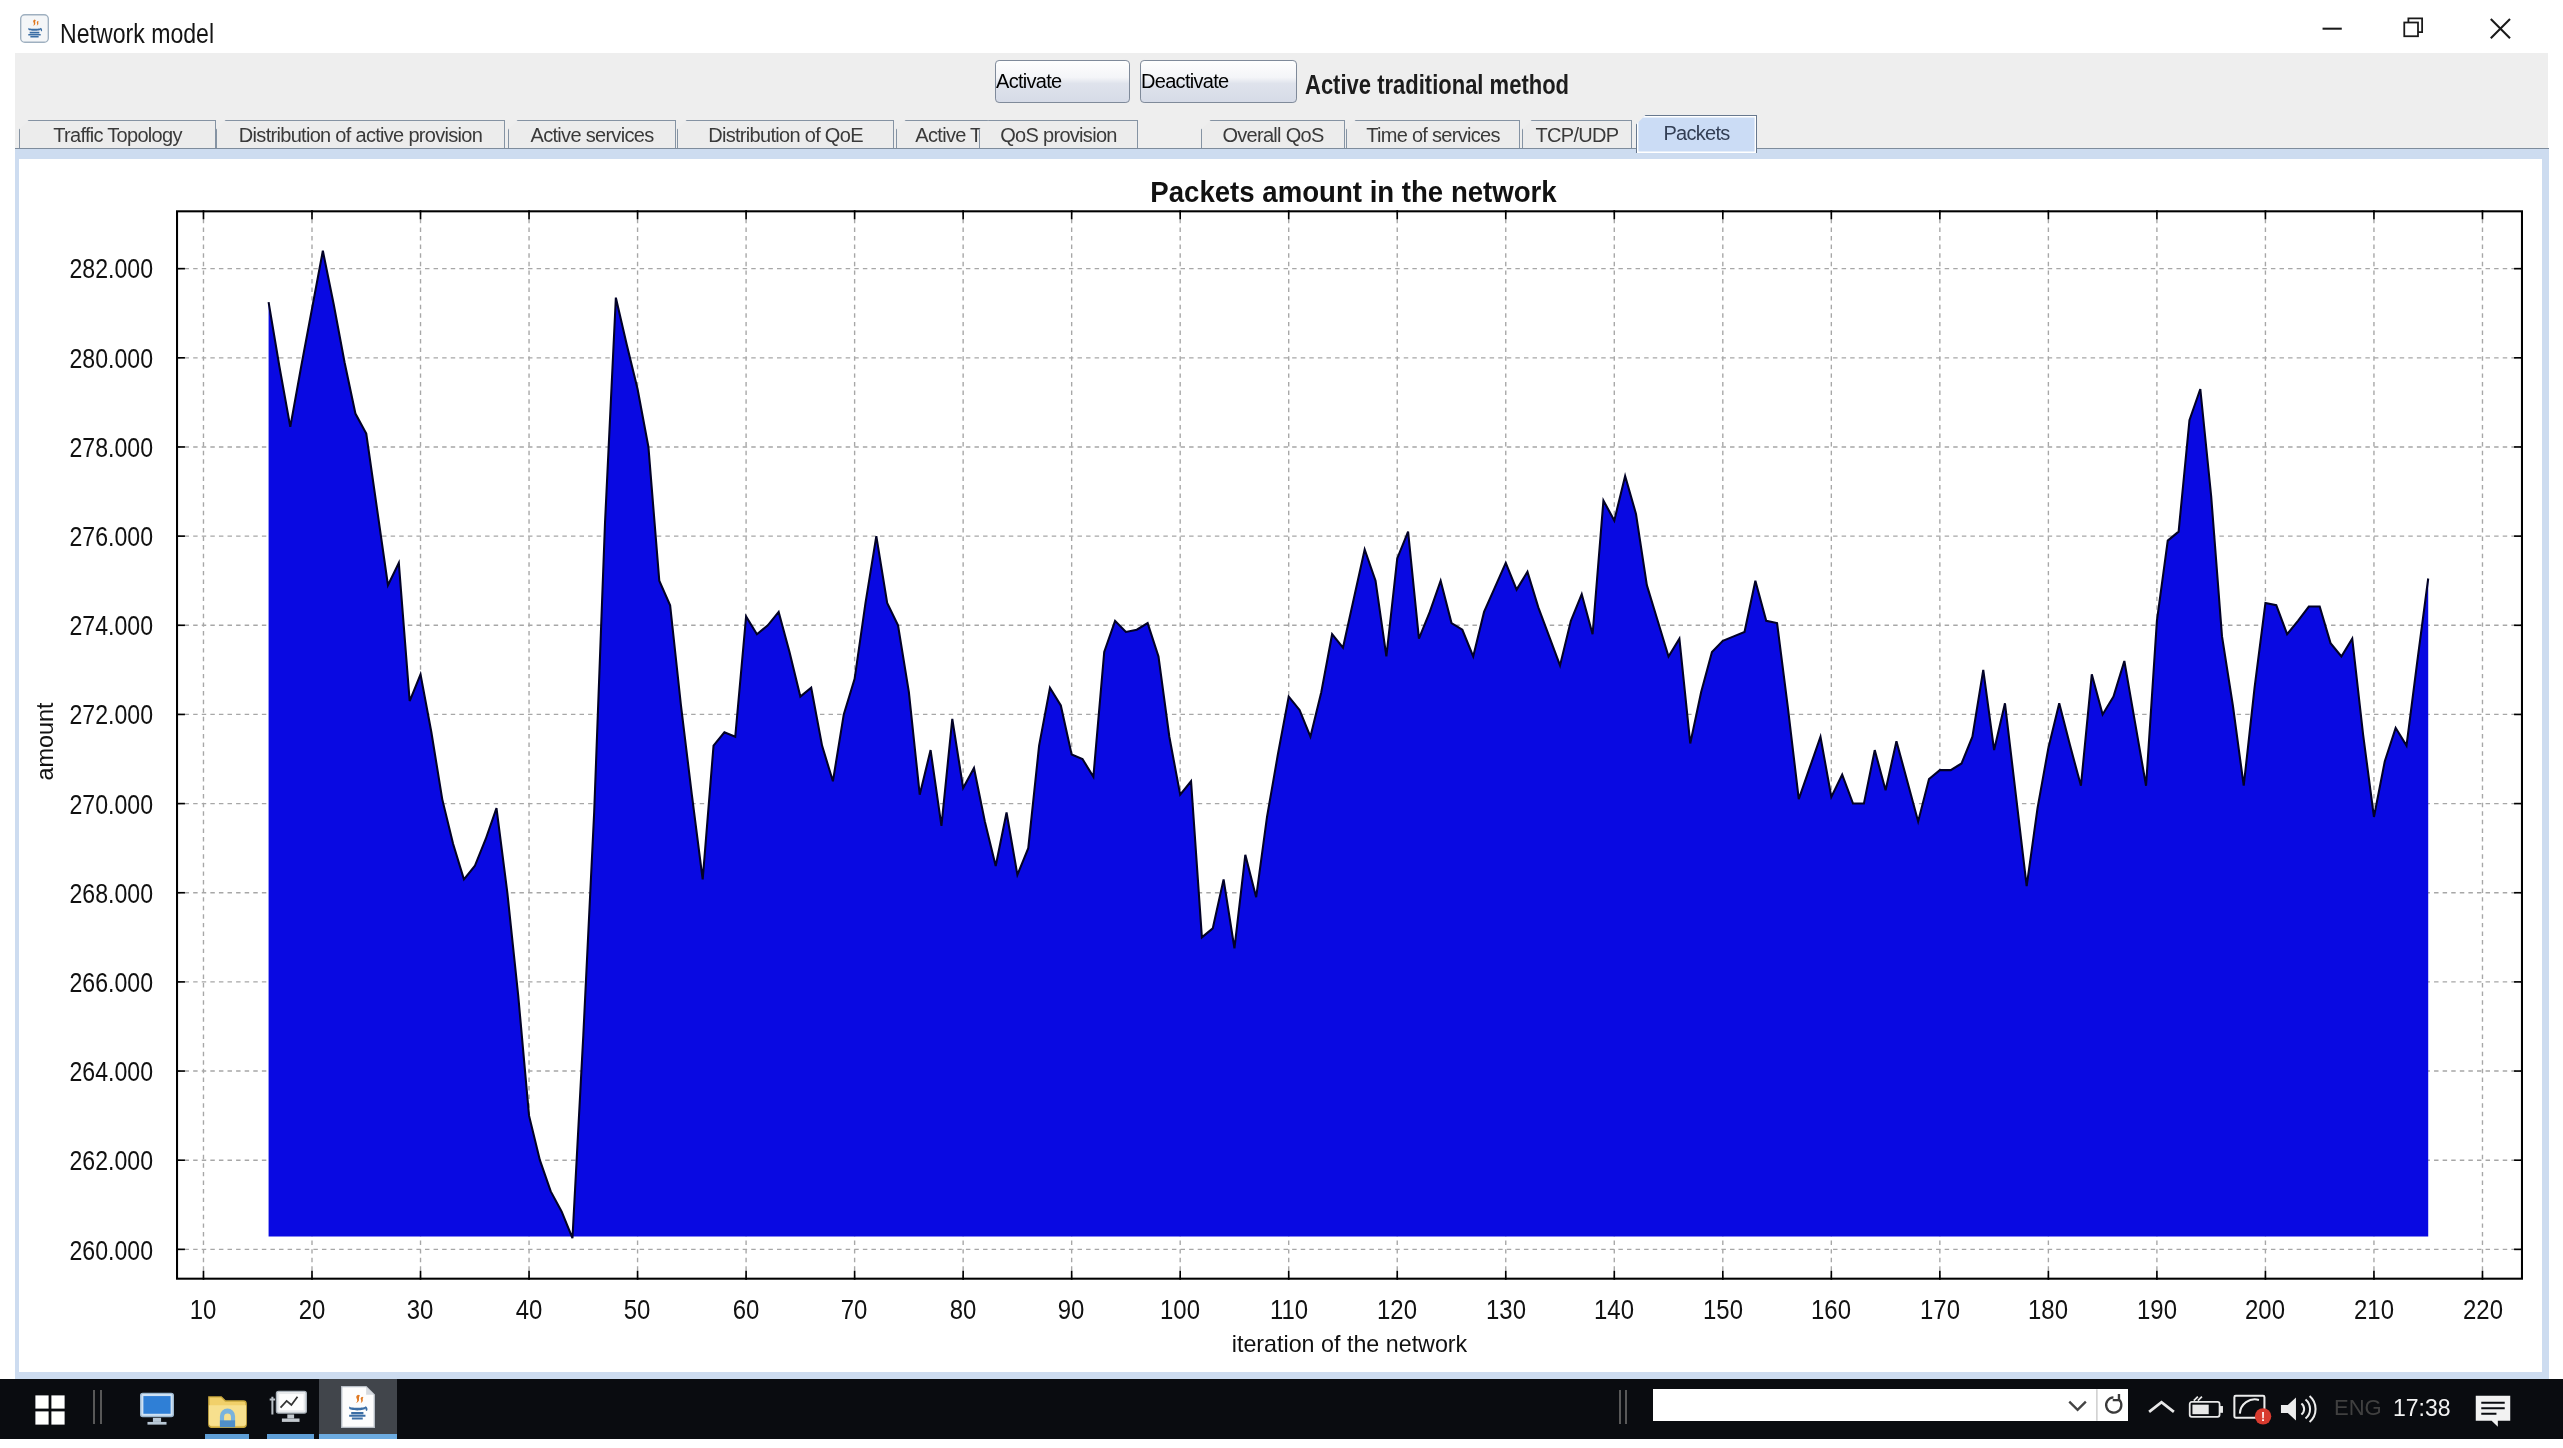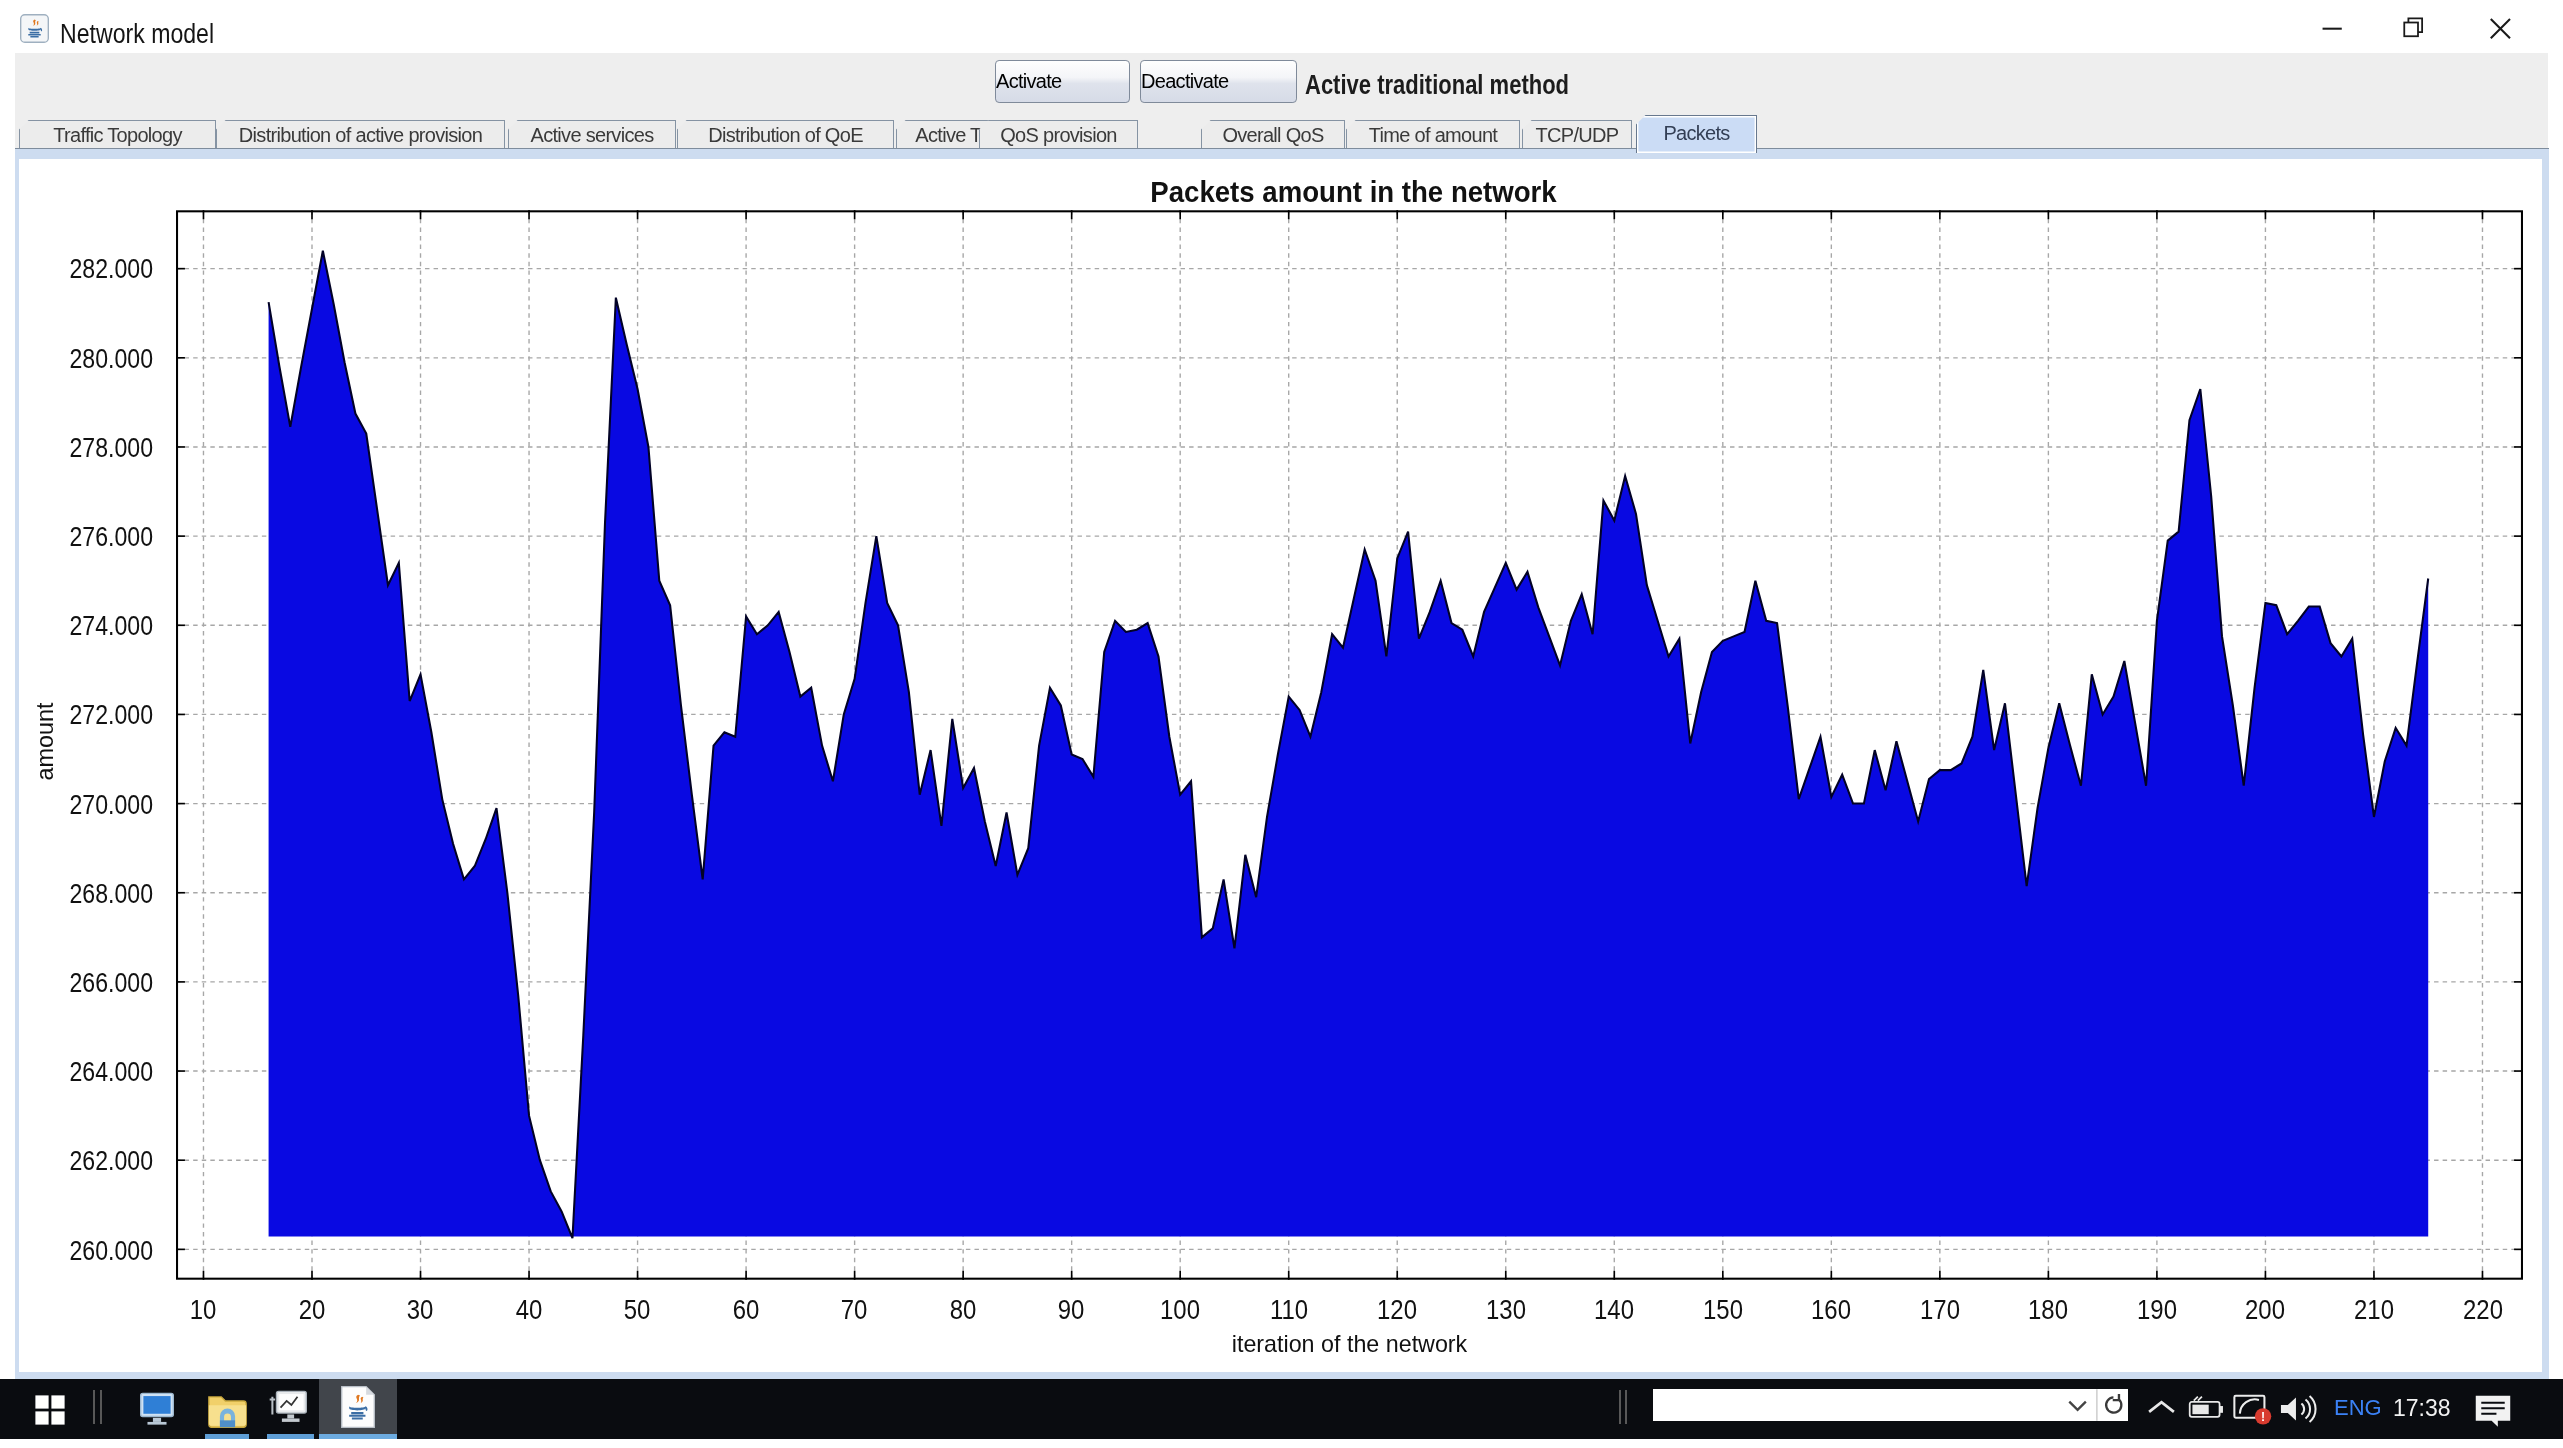--- a/index.html
+++ b/index.html
@@ -27,21 +27,21 @@
 #plot{left:176px;top:210px}
 .ylab{position:absolute;left:41px;width:112px;text-align:right;font-size:27.5px;color:#111;transform:scaleX(.84);transform-origin:right center}
 .xlab{position:absolute;top:1294px;width:82px;text-align:center;font-size:27.5px;color:#111;transform:scaleX(.87)}
 #amount{left:-329px;top:728px;width:749px;text-align:center;font-size:23.4px;color:#111;transform:rotate(-90deg)}
 #xaxistitle{left:863px;top:1330px;width:973px;text-align:center;font-size:24px;color:#111;transform:scaleX(.97)}
 
 #taskbar{left:0;top:1379px;width:2563px;height:60px;background:#0a0c10}
 .tsep{position:absolute;top:1390px;width:2.1px;height:34px;background:#585858}
 .underline{position:absolute;top:1434px;height:4.8px;background:#5e9ed6}
 #searchbox{left:1653px;top:1389px;width:475px;height:32px;background:#fff}
-#engtxt{left:2334px;top:1395px;font-size:22px;color:#3b82f6}
+#engtxt{left:2334px;top:1395px;font-size:22px;color:#404040}
 #clock{left:2393px;top:1395px;font-size:23px;color:#f2f2f2}
 </style></head><body>
 <div id="page">
 
 <div class="abs" id="titlebar"></div>
 <svg class="abs" style="left:20px;top:14.4px" width="29" height="29" viewBox="0 0 42 42">
  <rect x="1" y="1" width="40" height="40" rx="6" fill="#f4f6f8" stroke="#9fb0c0" stroke-width="2"></rect>
  <path d="M21 8 c-5 3 2 5 -2 9 c6 -2 1 -5 4 -8 Z" fill="#e07820"></path>
  <path d="M26 10 c-4 2 1 4 -2 7 c5 -2 1 -4 3 -6 Z" fill="#e07820"></path>
  <path d="M12 22 c0 3 18 3 18 0 c0 4 2 4 2 1 c0 -2 -2 -3 -2 -3 c0 2 -18 2 -18 0 Z" fill="#3b6ea5"></path>
@@ -60,21 +60,21 @@
 <div class="jbtn" style="left:1140px;width:157px">Deactivate</div>
 <div class="abs" id="method">Active traditional method</div>
 
 <div class="tab" style="left:19px;width:197px">Traffic Topology</div>
     <div class="tab" style="left:216px;width:289px">Distribution of active provision</div>
     <div class="tab" style="left:508px;width:168px">Active services</div>
     <div class="tab" style="left:677px;width:217px">Distribution of QoE</div>
     <div class="tab" style="left:896px;width:143px">Active Traffic</div>
     <div class="tab" style="left:979px;width:159px">QoS provision</div>
     <div class="tab" style="left:1201px;width:144px">Overall QoS</div>
-    <div class="tab" style="left:1346px;width:174px">Time of amount</div>
+    <div class="tab" style="left:1346px;width:174px">Time of services</div>
     <div class="tab" style="left:1522px;width:110px">TCP/UDP</div>
 <div id="seltab">Packets</div>
 
 <div class="abs" id="content"></div>
 <div class="abs" id="contentwhite"></div>
 <div class="abs" id="charttitle">Packets amount in the network</div>
 <svg class="abs" id="plot" width="2347" height="1070" viewBox="0 0 3417 1557">
  <g stroke="#a7a7a7" stroke-width="2" stroke-dasharray="6.5 6">
  <line x1="40.0" y1="0" x2="40.0" y2="1557"></line>
         <line x1="198.0" y1="0" x2="198.0" y2="1557"></line>

